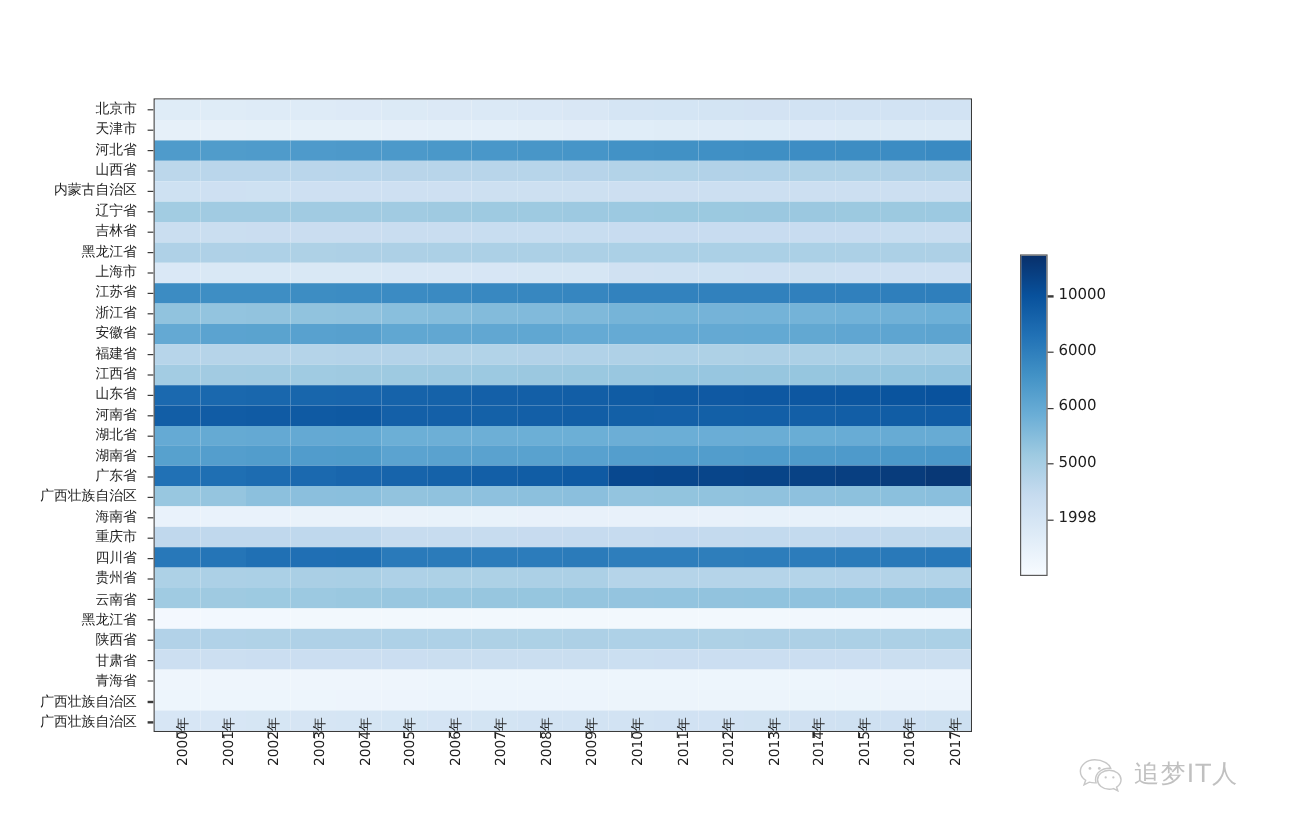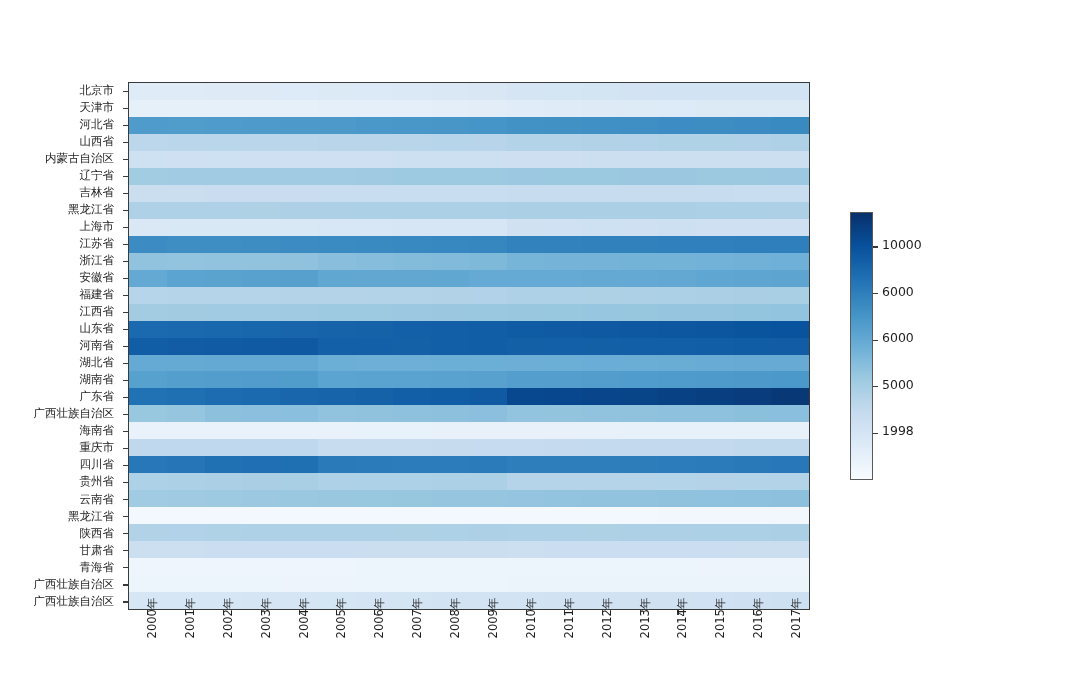--- a/index.html
+++ b/index.html
@@ -941,14 +941,25 @@
       <div class="cbtk" style="top: 81.5652px;">
         <i></i>
         <span>6000</span>
       </div>
       <div class="cbtk" style="top: 34.9565px;">
         <i></i>
         <span>10000</span>
       </div>
     </div>
 
+  <div id="watermark">
+    <svg width="40" height="30" viewBox="0 0 40 30">
+      <path d="M14.2 3.2C7.6 3.2 2.3 7.5 2.3 12.8c0 3 1.7 5.7 4.4 7.5L5.4 24l4.3-2.2c1.4.4 2.9.6 4.5.6.4 0 .8 0 1.2-.05-.3-.9-.45-1.8-.45-2.75 0-5.2 5.1-9.4 11.4-9.4.4 0 .8.02 1.2.06C26.4 6.3 20.9 3.2 14.2 3.2z" fill="none" stroke="#9a9a9a" stroke-width="1.2"></path>
+      <circle cx="10.3" cy="10.4" r="1.15" fill="#9a9a9a"></circle>
+      <circle cx="18.1" cy="10.4" r="1.15" fill="#9a9a9a"></circle>
+      <path d="M26.4 11.9c-5.4 0-9.8 3.5-9.8 7.9 0 4.4 4.4 7.9 9.8 7.9 1.2 0 2.4-.2 3.5-.5l3.6 1.8-1-3c2.3-1.5 3.7-3.7 3.7-6.2 0-4.4-4.4-7.9-9.8-7.9z" fill="none" stroke="#9a9a9a" stroke-width="1.2"></path>
+      <circle cx="23.4" cy="17.9" r="0.95" fill="#9a9a9a"></circle>
+      <circle cx="29.8" cy="17.9" r="0.95" fill="#9a9a9a"></circle>
+    </svg>
+    <span id="wm-text">追梦IT人</span>
+  </div>
 
 </div>
 
 </body></html>

